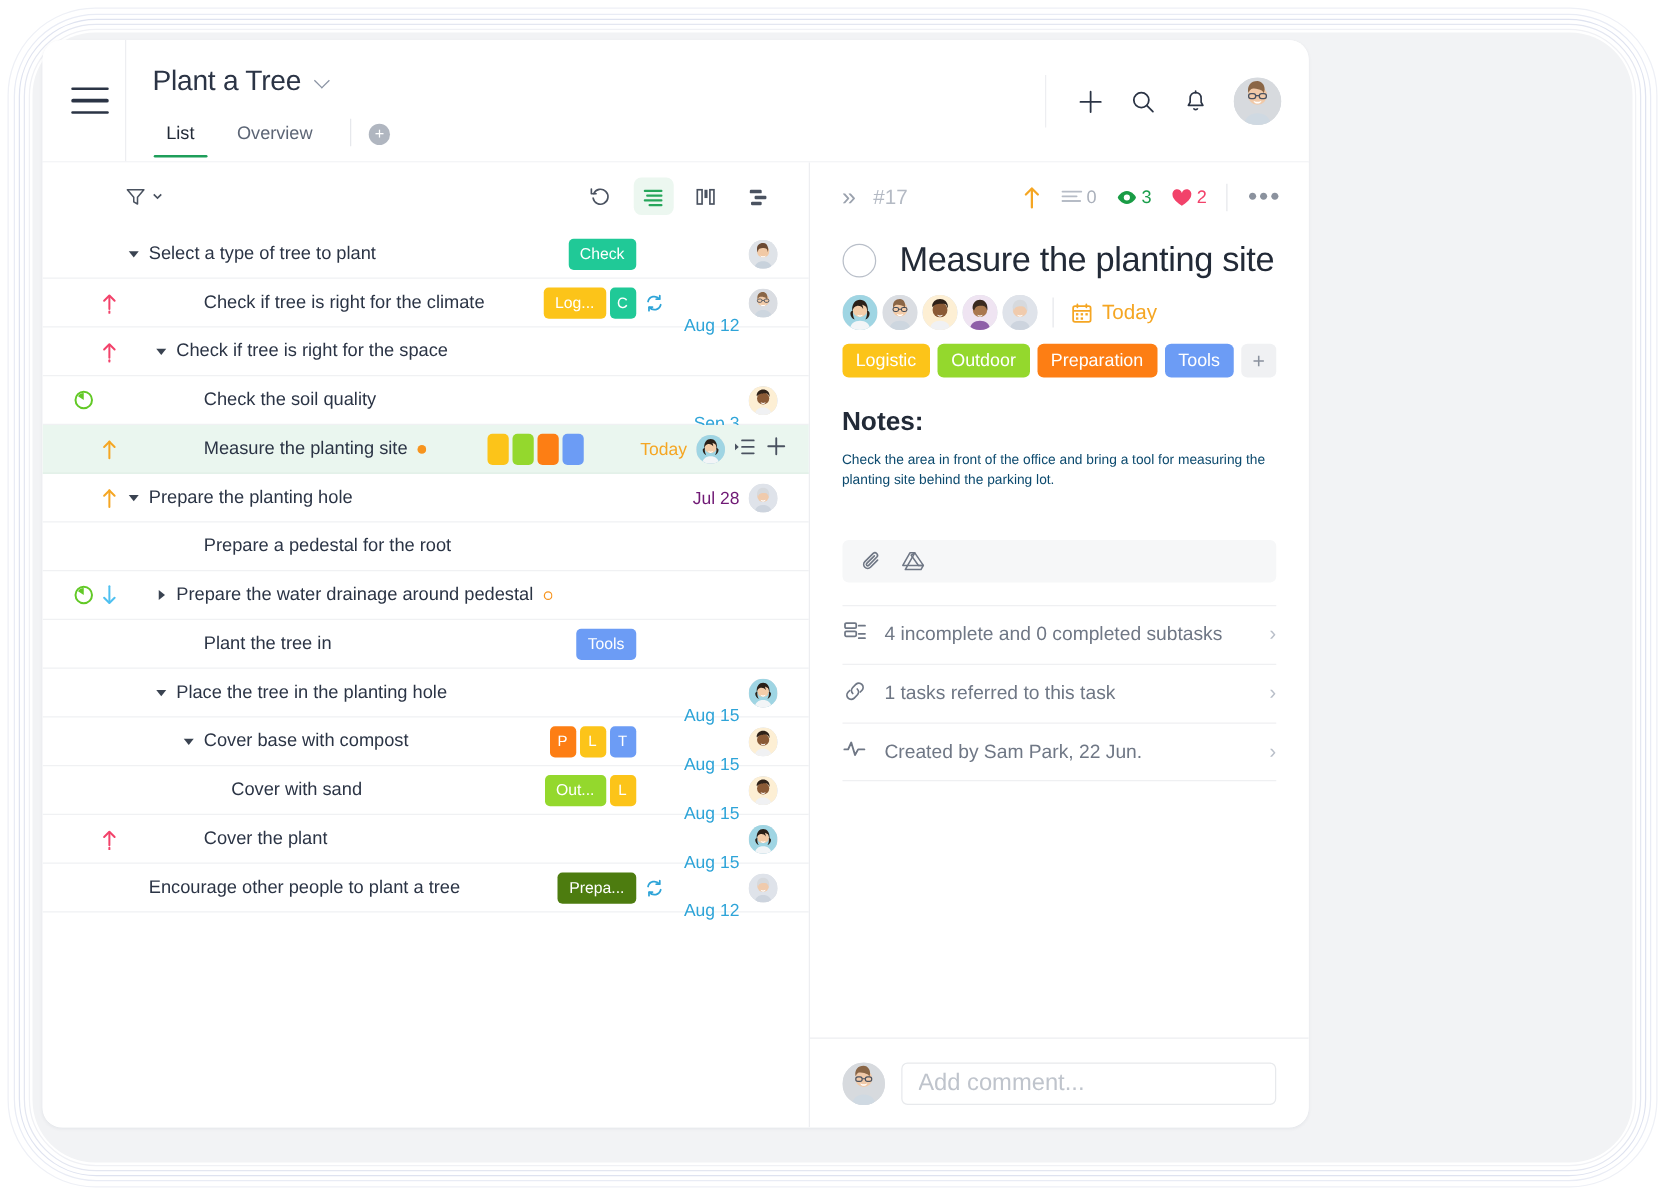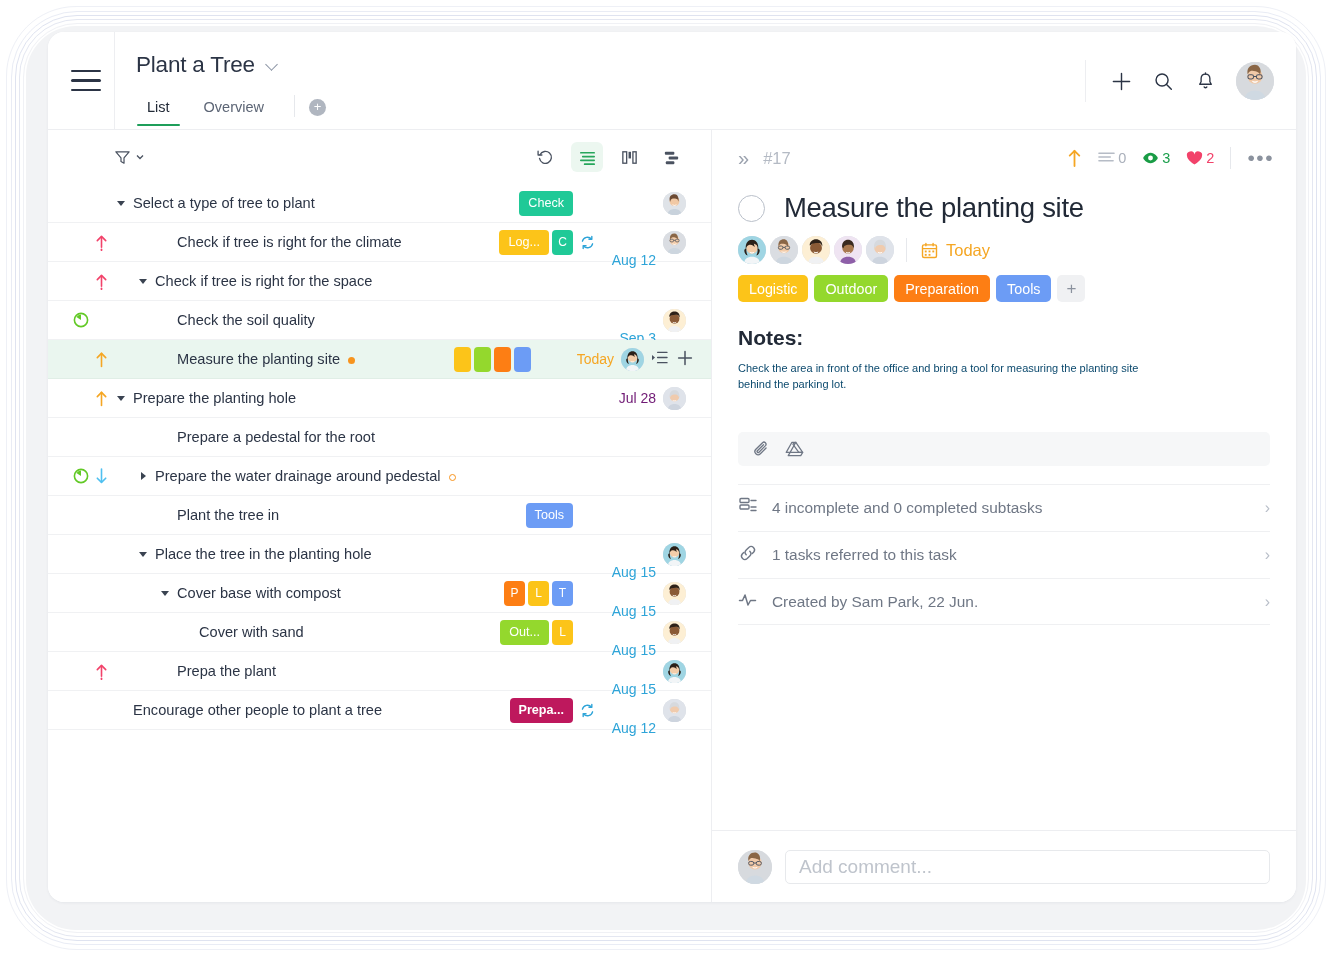--- a/index.html
+++ b/index.html
@@ -24,21 +24,21 @@
   .ring-4 { left: 19px; top: 19px; right: 19px; bottom: 19px; border: 1px solid #e4e7f1; border-radius: 58px;}
   .ring-5 { left: 23px; top: 23px; right: 23px; bottom: 23px; border: 1px solid #f0f1f5; border-radius: 54px;}
   .bezel {
     position: absolute; left: 26px; top: 26px; right: 26px; bottom: 26px;
     background: #f2f3f5; border-radius: 50px;
   }
 
   
   #app {
     position: absolute;
-    left: 48px; top: 32px; width: 1248px; height: 870px;
+    left: 34px; top: 32px; width: 1013px; height: 870px;
     background: #ffffff;
     border-radius: 16px;
     overflow: hidden;
     box-shadow: 0 1px 3px rgba(20,30,60,.06);
   }
 
   
   .topbar { position: relative; height: 97px; background: #fff; }
   .hamburger {
     position: absolute; left: 23px; top: 38px; width: 30px; height: 22px;
@@ -687,21 +687,21 @@
                   <svg width="13" height="17" viewBox="0 0 13 17">
                     <path d="M6.5 15.2v1.3" stroke="#f2426a" stroke-width="1.6" stroke-linecap="round"></path>
                     <path d="M6.5 3v10.2" stroke="#f2426a" stroke-width="1.6" stroke-linecap="round"></path>
                     <path d="M2.3 6.6L6.5 2.4l4.2 4.2" stroke="#f2426a" stroke-width="1.6" fill="none" stroke-linecap="round" stroke-linejoin="round"></path>
                   </svg>
                 </div>
               </div>
               <div class="rowmain">
                 <div style="width: 44px; flex: 0 0 auto;"></div>
                 <div class="twisty"></div>
-                <div class="rtitle">Prepa the plant</div>
+                <div class="rtitle">Cover the plant</div>
               </div>
               <div class="rowright">
                 <div class="tags"></div>
                 <div class="recur"></div>
                 <div class="date blue">Aug 15</div>
                 <div class="avatar ava">
                   <svg viewBox="0 0 40 40">
                     <rect width="40" height="40" fill="#9fd5e3"></rect>
                     <circle cx="20" cy="17" r="8.2" fill="#f3cda9"></circle>
                     <path d="M11 17c0-7 3.5-11.5 9-11.5S29 10 29 17c0 2.5-.5 4-.5 4s0-6-2-8c-1.5-1.5-4-2-4-2s1.5 3 1 5c-1-2.5-4-4-7-3.5-2.5.4-4.5 2.5-5 5.5-.3 1.8-.2 3.5-.2 3.5S11 19 11 17z" fill="#2a2018"></path>
@@ -719,21 +719,21 @@
                 <div class="prog"></div>
                 <div class="prio"></div>
               </div>
               <div class="rowmain">
                 <div style="width: 0px; flex: 0 0 auto;"></div>
                 <div class="twisty"></div>
                 <div class="rtitle">Encourage other people to plant a tree</div>
               </div>
               <div class="rowright">
                 <div class="tags">
-                  <div class="tag" style="background: #be185d; font-weight: bold;">Prepa...</div>
+                  <div class="tag" style="background: #4d7c0f;">Prepa...</div>
                 </div>
                 <div class="recur"><svg width="15" height="15" viewBox="0 0 16 16">
                     <path d="M2.6 6.6A5.5 5.5 0 0112.2 4.4" stroke="#2ea4d8" stroke-width="1.5" fill="none" stroke-linecap="round"></path>
                     <path d="M13.4 9.4A5.5 5.5 0 013.8 11.6" stroke="#2ea4d8" stroke-width="1.5" fill="none" stroke-linecap="round"></path>
                     <path d="M12.6 1.6v3h-3" stroke="#2ea4d8" stroke-width="1.5" fill="none" stroke-linecap="round" stroke-linejoin="round"></path>
                     <path d="M3.4 14.4v-3h3" stroke="#2ea4d8" stroke-width="1.5" fill="none" stroke-linecap="round" stroke-linejoin="round"></path>
                   </svg></div>
                 <div class="date blue">Aug 12</div>
                 <div class="avatar ava">
                   <svg viewBox="0 0 40 40">

